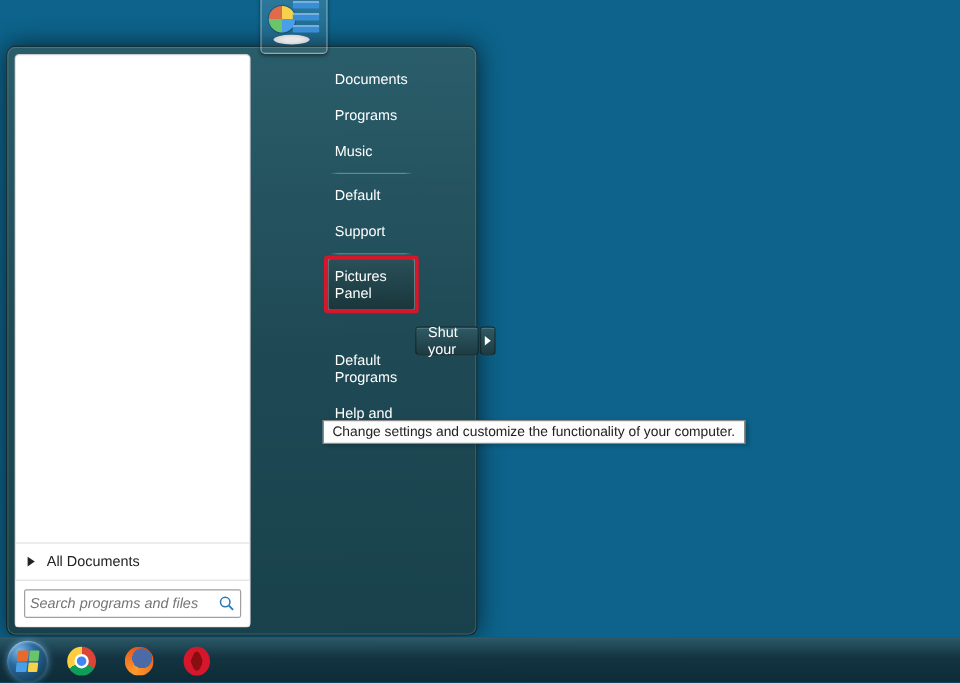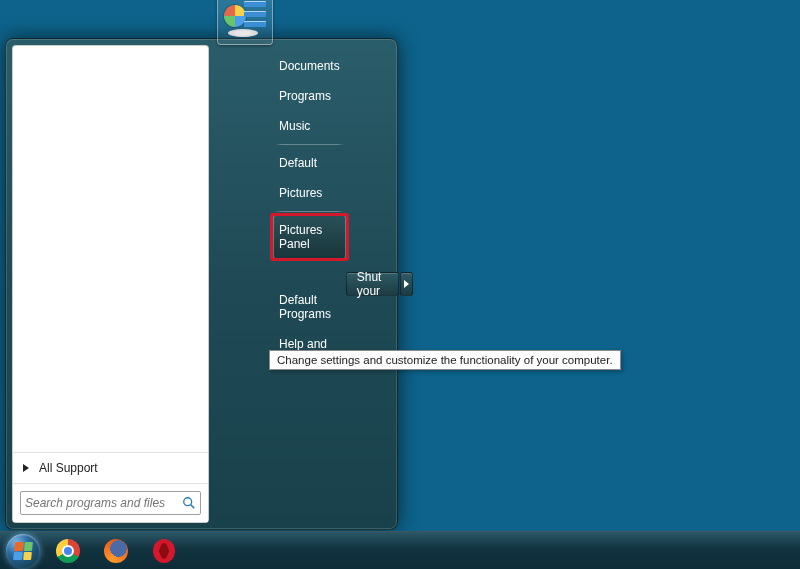--- a/index.html
+++ b/index.html
@@ -276,21 +276,21 @@
 }
 </style>
 </head>
 <body>
 
 <div class="start-menu">
   <div class="left-panel">
     <div class="programs-area"></div>
     <div class="all-programs">
       <span class="tri"></span>
-      <span>All Support</span>
+      <span>All Documents</span>
     </div>
     <div class="search-row">
       <div class="search-box">
         <input type="text" placeholder="Search programs and files" style="">
         <svg class="mag" viewBox="0 0 16 16">
           <circle cx="6.5" cy="6.5" r="4.5" fill="none" stroke="#2a7ab8" stroke-width="1.5"></circle>
           <line x1="10" y1="10" x2="14" y2="14" stroke="#2a7ab8" stroke-width="1.8"></line>
         </svg>
       </div>
     </div>
@@ -317,21 +317,21 @@
         <span>Programs</span>
       </div>
       <div class="menu-item">
         <span>Music</span>
       </div>
       <div class="menu-sep"></div>
       <div class="menu-item">
         <span>Default</span>
       </div>
       <div class="menu-item">
-        <span>Pictures</span>
+        <span>Support</span>
       </div>
       <div class="menu-sep"></div>
       <div class="menu-item highlighted" style="position:relative;">
         <span>Pictures Panel</span>
         <div class="redbox"></div>
       </div>
       <div style="height:26px"></div>
       <div class="menu-item">
         <span>Default Programs</span>
       </div>

